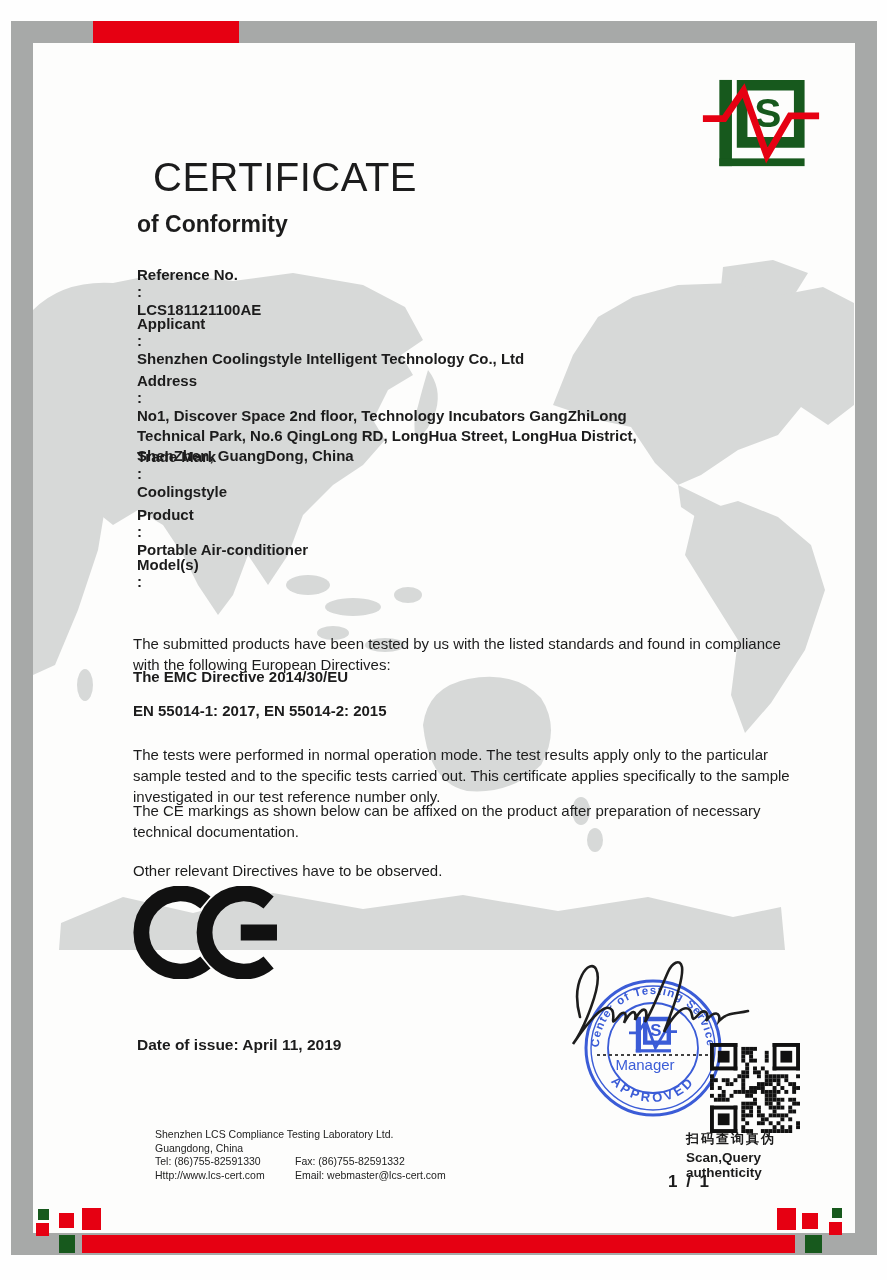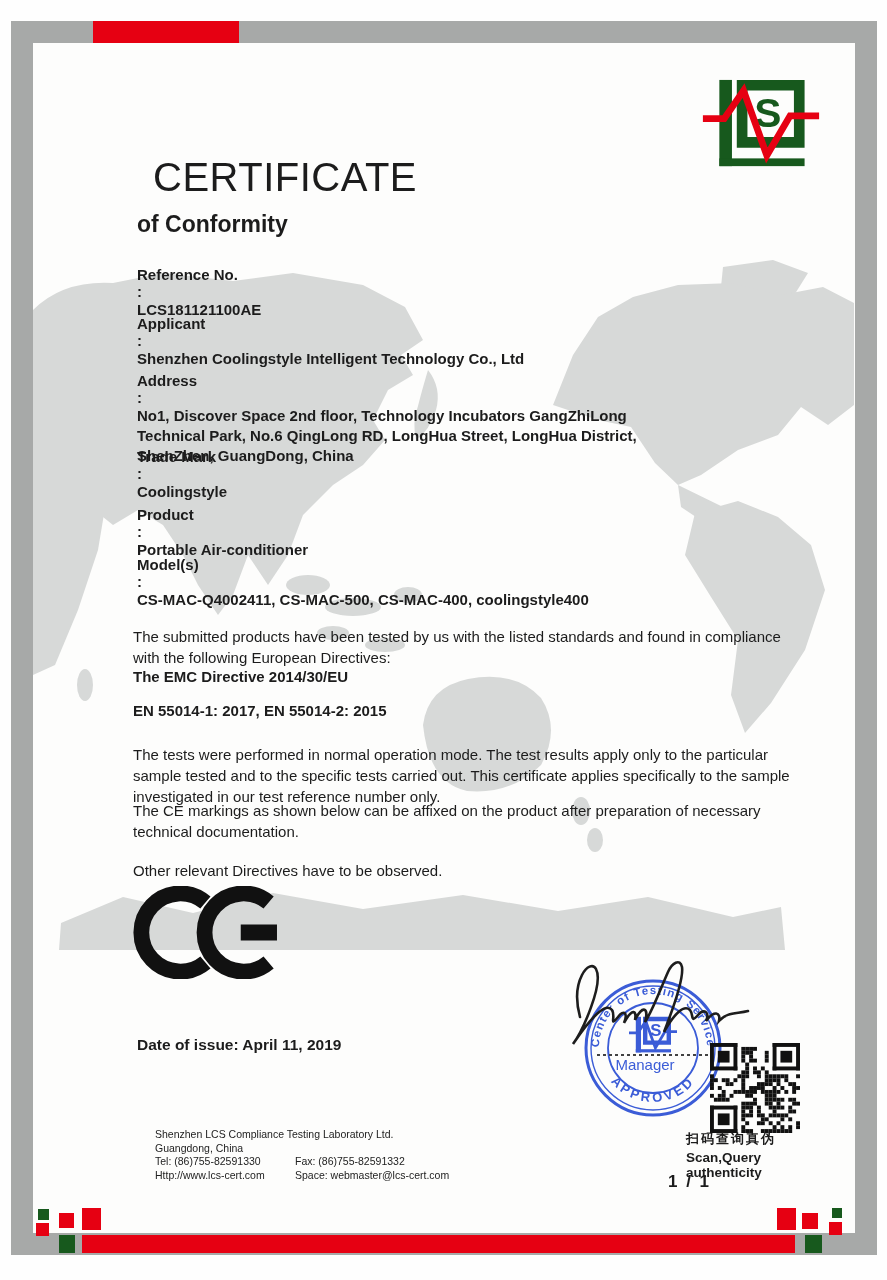--- a/index.html
+++ b/index.html
@@ -21,21 +21,21 @@
   
   .fields{position:absolute;left:137px;top:266px;width:700px;}
   .frow{position:absolute;display:flex;flex-direction:column;}
   .frow .lbl{width:131px;font-weight:bold;font-size:15px;flex:none;}
   .frow .col{width:17px;font-weight:bold;font-size:15px;flex:none;}
   .frow .val{width:532px;font-weight:bold;font-size:15px;line-height:20px;}
   .f0{top:0}.f1{top:49px}.f2{top:106px}.f3{top:182px}.f4{top:240px}.f5{top:290px}
   
   .paras{position:absolute;left:133px;top:618px;width:666px;font-size:15px;line-height:21px;}
   .paras p{position:absolute;margin:0;width:666px;}
-  .p0{top:8px}.p1{top:48px;font-weight:bold}.p2{top:82px;font-weight:bold}
+  .p0{top:15px}.p1{top:48px;font-weight:bold}.p2{top:82px;font-weight:bold}
   .p3{top:126px}.p4{top:182px}.p5{top:242px}
   
   .ce{position:absolute;left:132px;top:886px;}
   
   .date{position:absolute;left:137px;top:1036px;font-size:15.5px;font-weight:bold;}
   
   .stamp{position:absolute;left:583px;top:978px;width:140px;height:140px;opacity:.92;}
   .signature{position:absolute;left:560px;top:952px;width:195px;height:105px;}
   
   .qr{position:absolute;left:710px;top:1043px;width:90px;height:90px;}
@@ -129,21 +129,20 @@
         <span class="val">Coolingstyle</span>
       </div>
       <div class="frow f4">
         <span class="lbl">Product</span>
         <span class="col">:</span>
         <span class="val">Portable Air-conditioner</span>
       </div>
       <div class="frow f5">
         <span class="lbl">Model(s)</span>
         <span class="col">:</span>
-        <span class="val">CS-MAC-Q4002411, CS-MAC-500, CS-MAC-400, coolingstyle400</span>
       </div>
     </div>
 
     <div class="paras">
       <p class="p0">The submitted products have been tested by us with the listed standards and found in compliance with the following European Directives:</p>
       <p class="p1">The EMC Directive 2014/30/EU</p>
       <p class="p2">EN 55014-1: 2017, EN 55014-2: 2015</p>
       <p class="p3">The tests were performed in normal operation mode. The test results apply only to the particular sample tested and to the specific tests carried out. This certificate applies specifically to the sample investigated in our test reference number only.</p>
       <p class="p4">The CE markings as shown below can be affixed on the product after preparation of necessary technical documentation.</p>
       <p class="p5">Other relevant Directives have to be observed.</p>
@@ -377,21 +376,21 @@
 
     <div class="footer">
       <div>Shenzhen LCS Compliance Testing Laboratory Ltd.</div>
       <div>Guangdong, China</div>
       <div class="frow2">
         <span class="c1">Tel: (86)755-82591330</span>
         <span>Fax: (86)755-82591332</span>
       </div>
       <div class="frow2">
         <span class="c1">Http://www.lcs-cert.com</span>
-        <span>Space: webmaster@lcs-cert.com</span>
+        <span>Email: webmaster@lcs-cert.com</span>
       </div>
     </div>
     <div class="pageno">1 / 1</div>
 
     <div class="sq green bl-g1"></div>
     <div class="sq red bl-r1"></div>
     <div class="sq red bl-r2"></div>
     <div class="sq red bl-r3"></div>
     <div class="sq green bl-gbar"></div>
     <div class="sq red bbar"></div>

